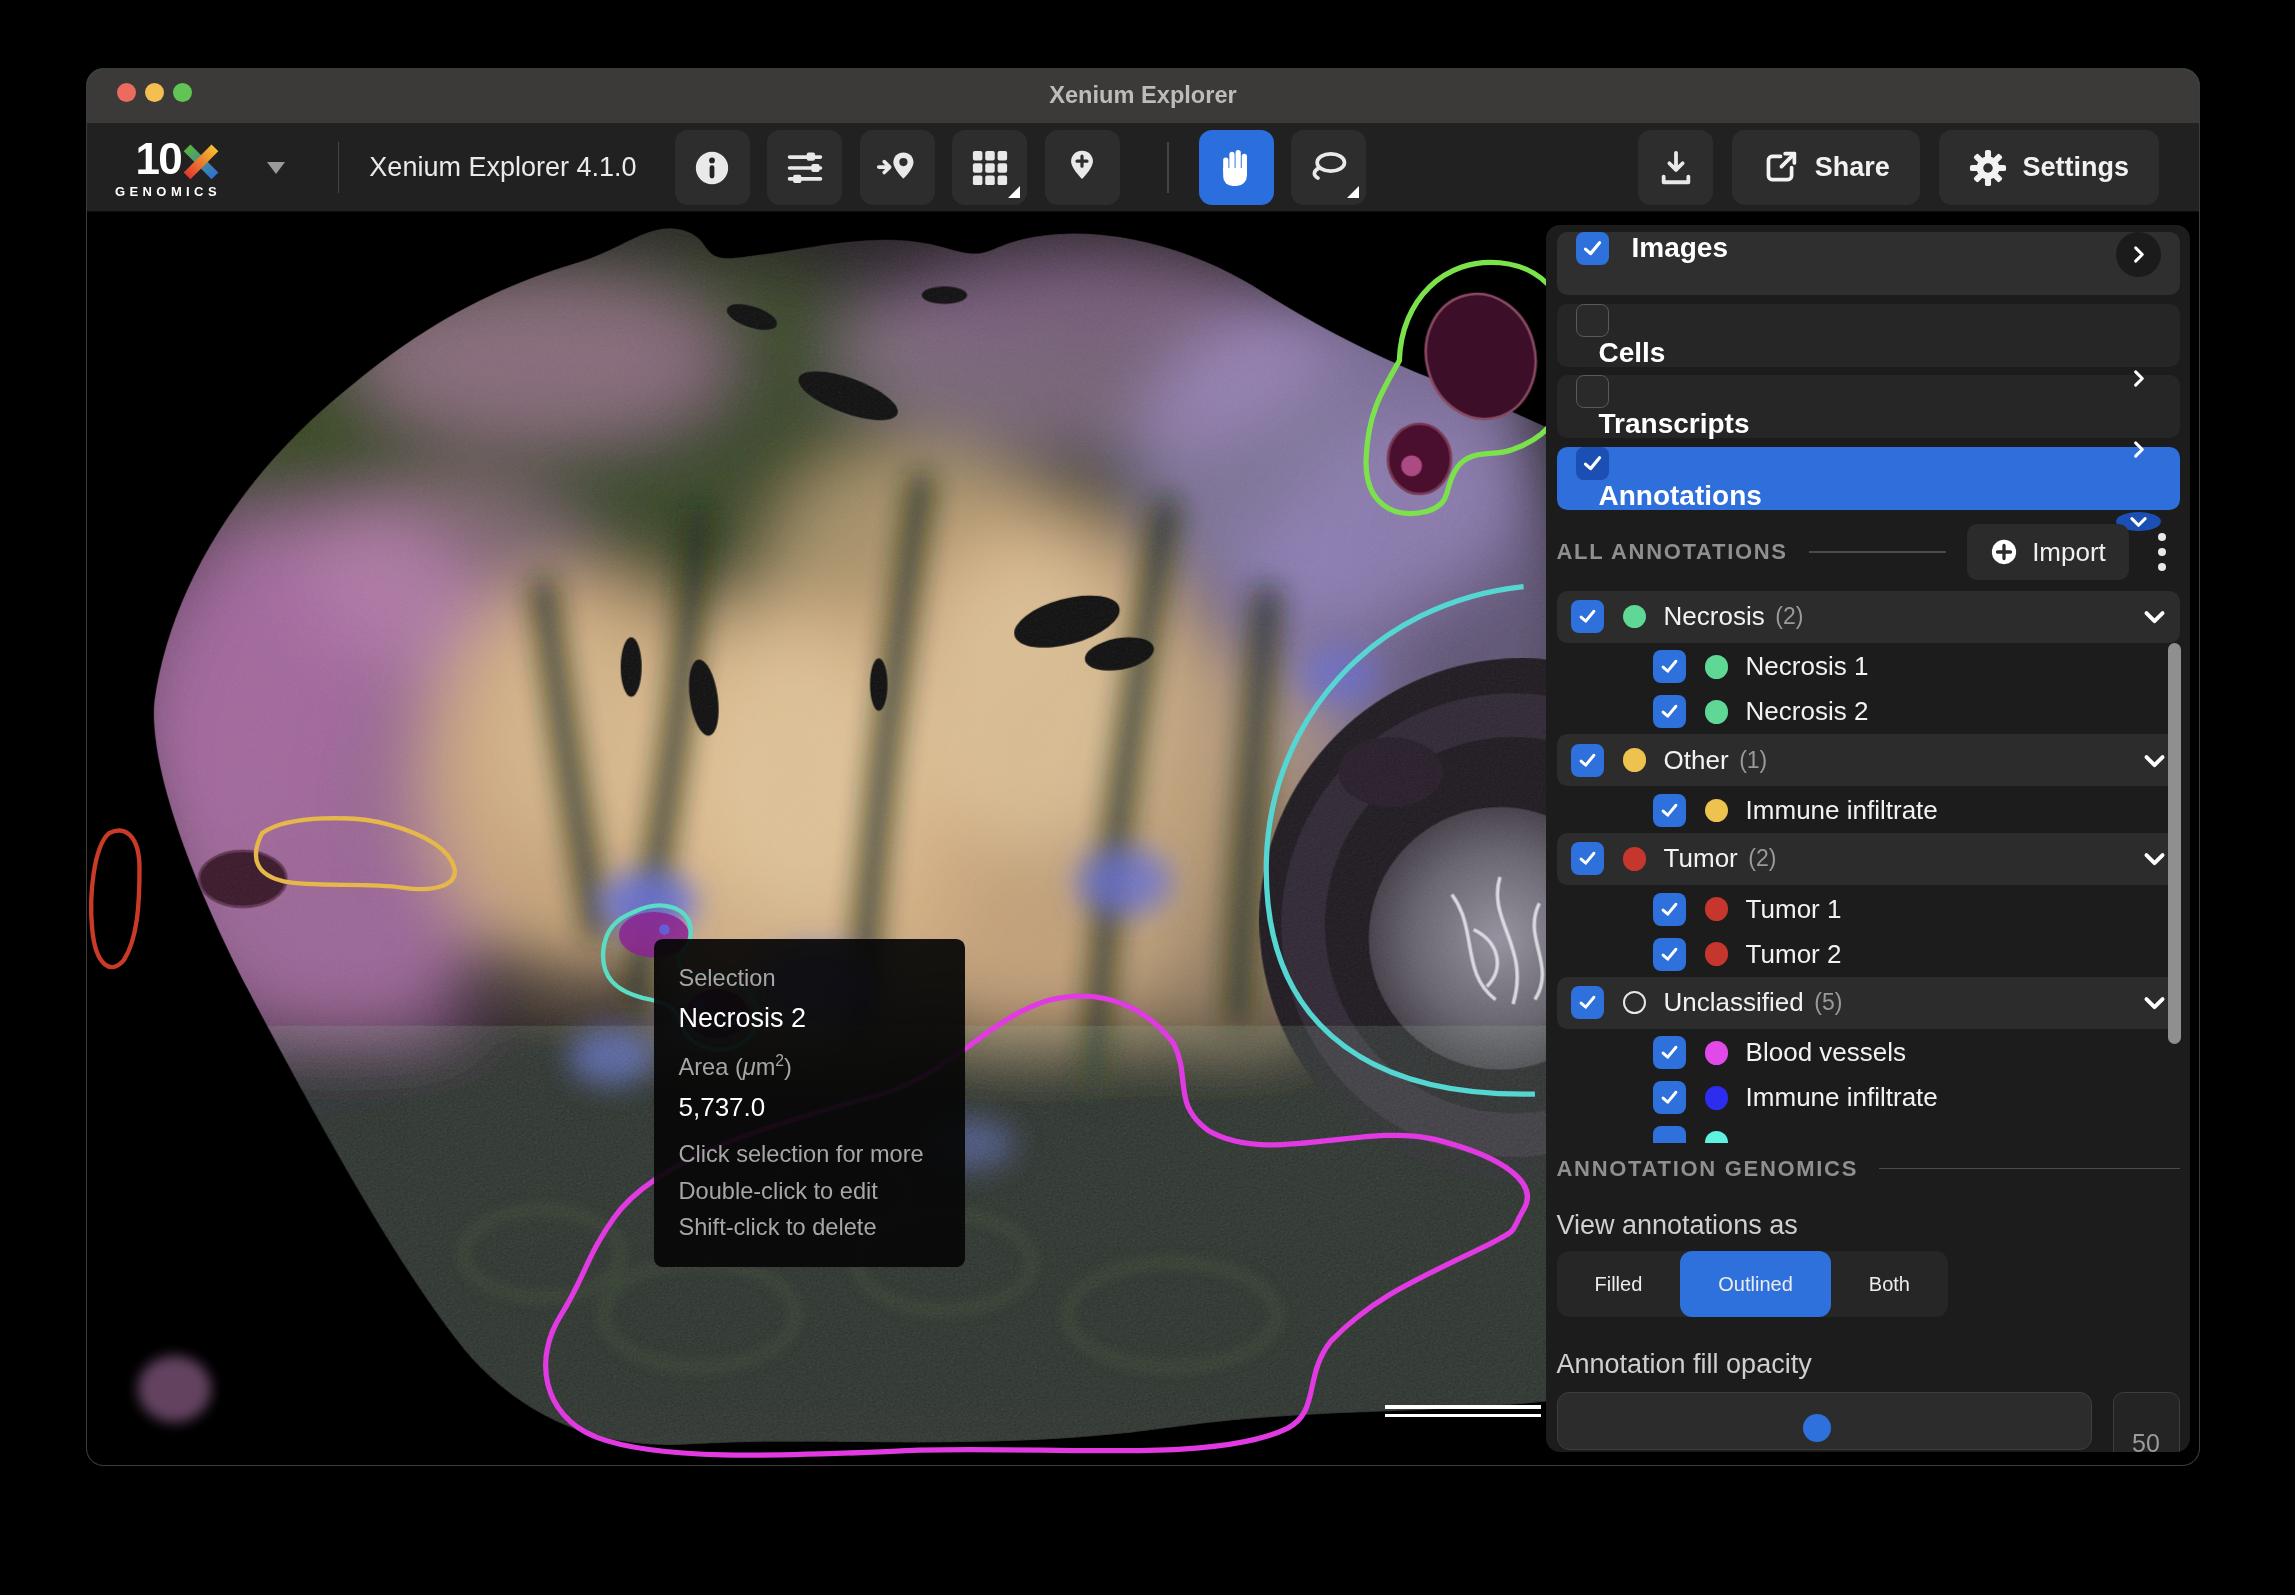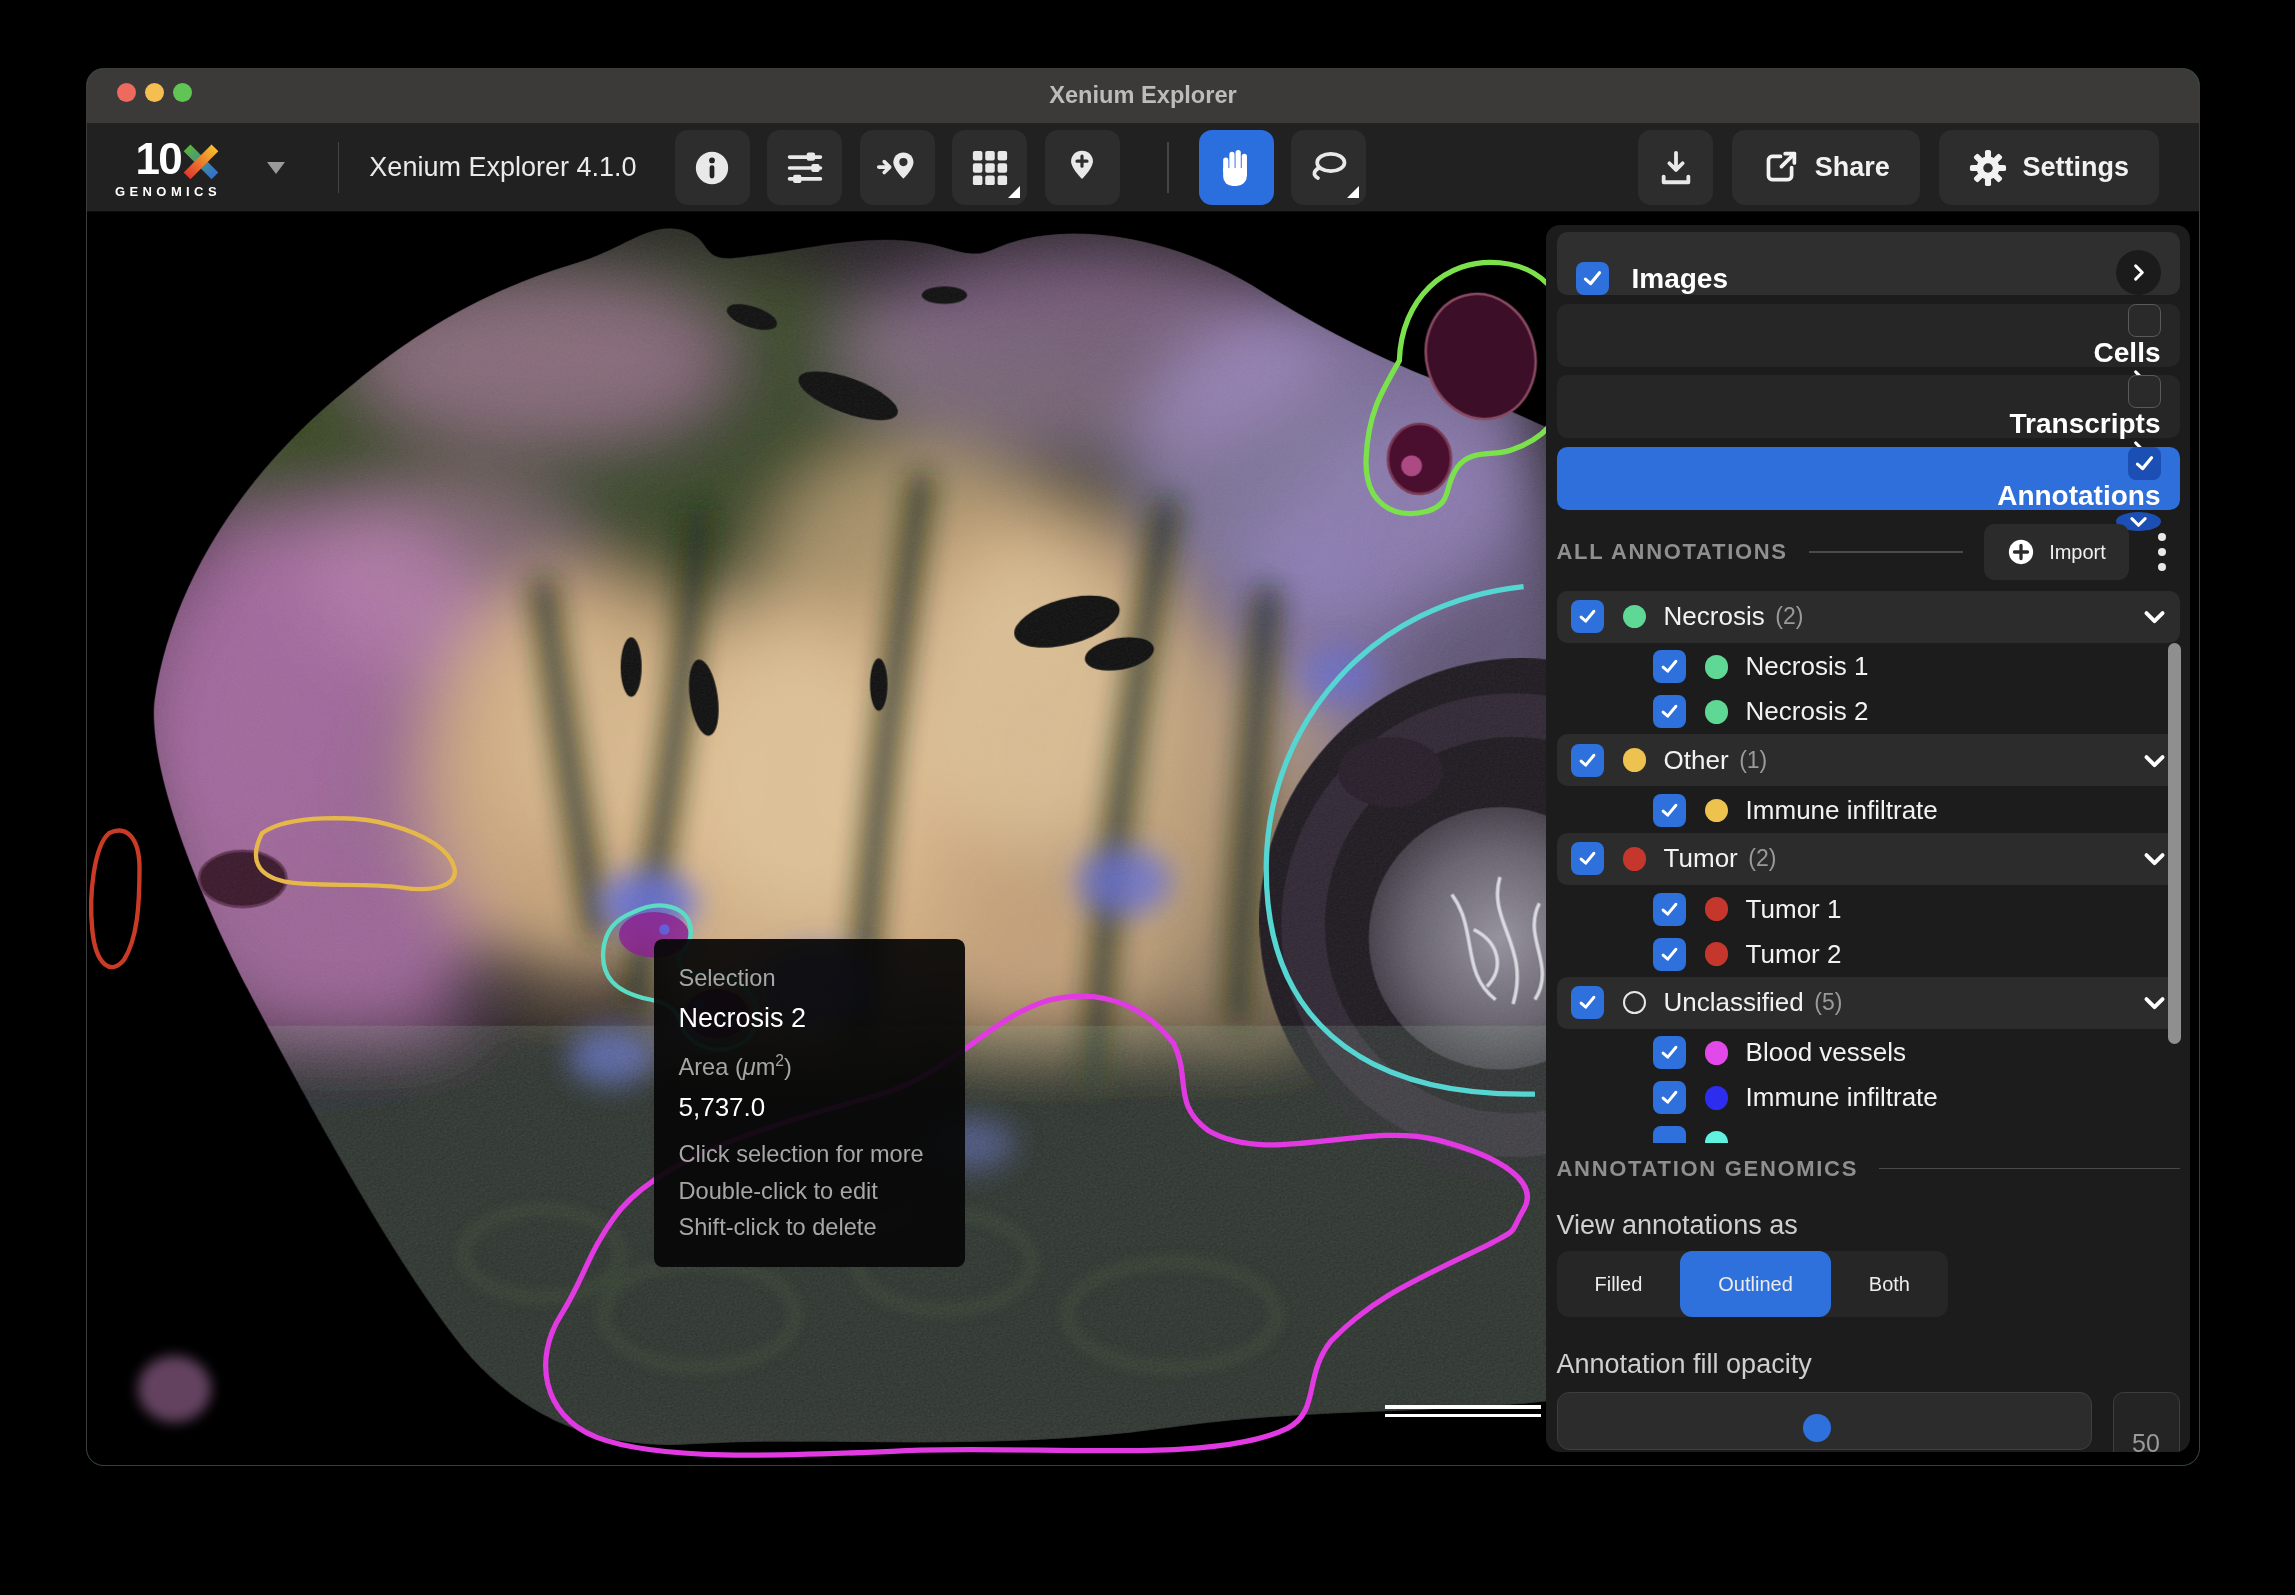--- a/index.html
+++ b/index.html
@@ -46,39 +46,39 @@
   .tooltip sup{font-size:15.7px;}
   .it{font-style:italic;}
   
   .coords{position:absolute;left:114px;top:1166px;background:rgba(10,10,10,.92);border-radius:8.7px;
     padding:10.5px 26px;color:#fff;font-size:27px;font-weight:600;display:flex;gap:33px;align-items:baseline;}
   .scalebar{position:absolute;left:1298px;top:1193px;width:156px;}
   .scalebar div{height:3.5px;background:#fff;margin-bottom:5.2px;}
   
   .panel{position:absolute;left:1459px;top:13px;width:644px;height:1227px;background:#1c1c1c;
     border-radius:14px;padding:7px 10.5px;box-sizing:border-box;overflow:hidden;}
-  .prow{height:63px;border-radius:10.5px;display:flex;align-items:flex-end;padding:0 19px;
+  .prow{height:63px;border-radius:10.5px;display:flex;align-items:flex-start;padding:0 19px;
     margin-bottom:8.7px;cursor:pointer;}
   .prow .plabel{color:#fff;font-size:28px;font-weight:700;margin-left:23px;}
   .prow.images{background:#2f2f2f;}
   .prow.cells,.prow.transcripts{background:#262626;flex-direction:column;}
   .prow.annotations{background:#2e6fdb;margin-bottom:0;flex-direction:column;}
   .chev-wrap{margin-left:auto;width:45px;height:45px;border-radius:50%;display:flex;
     align-items:center;justify-content:center;}
   .chev-dark{background:#1b1b1b;}
   .chev-blue{background:#1c4fb4;}
   .cbx{width:33px;height:33px;border-radius:7.9px;background:#2e71dd;display:flex;align-items:center;
     justify-content:center;flex:0 0 auto;cursor:pointer;}
   .cbx.off{background:#2a2a2a;border:1.7px solid #5a5a5a;box-sizing:border-box;}
   .cbx.onblue{background:#1c4fb4;}
   .sechead{display:flex;align-items:center;margin-top:14px;height:56px;}
   .sechead .t{color:#8f8f8f;font-size:22px;font-weight:700;letter-spacing:1.7px;white-space:nowrap;}
   .sechead .line{flex:1;height:1.7px;background:#4a4a4a;margin:0 21px;}
   .import-btn{background:#2b2b2b;border-radius:10.5px;height:56px;display:flex;align-items:center;
-    padding:0 23px;color:#f0f0f0;font-size:20px;cursor:pointer;}
+    padding:0 23px;color:#f0f0f0;font-size:26px;cursor:pointer;}
   .import-btn svg{margin-right:14px;}
   .kebab{width:35px;display:flex;flex-direction:column;align-items:center;gap:7px;margin-left:15.7px;cursor:pointer;}
   .kebab i{width:7.9px;height:7.9px;border-radius:50%;background:#e8e8e8;}
   .alist{margin-top:10.5px;}
   .arow{display:flex;align-items:center;padding:0 14px;}
   .arow.group{background:#2c2c2c;border-radius:10.5px;height:52px;margin-bottom:1.7px;}
   .arow.child{height:45px;padding-left:96px;}
   .dot{width:23.6px;height:23.6px;border-radius:50%;margin:0 17.5px 0 19px;flex:0 0 auto;}
   .dot.hollow{background:transparent;border:2.6px solid #e8e8e8;box-sizing:border-box;}
   .alabel{color:#f2f2f2;font-size:26px;}

